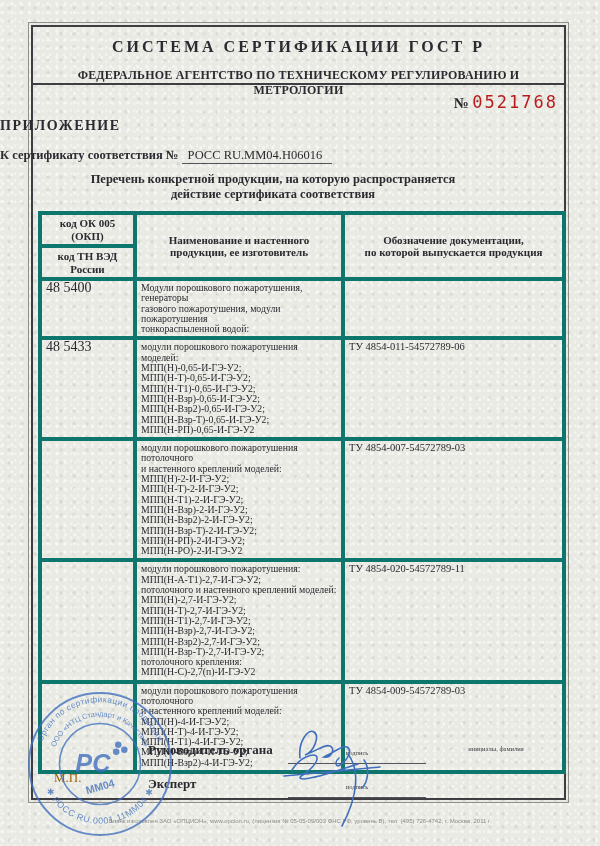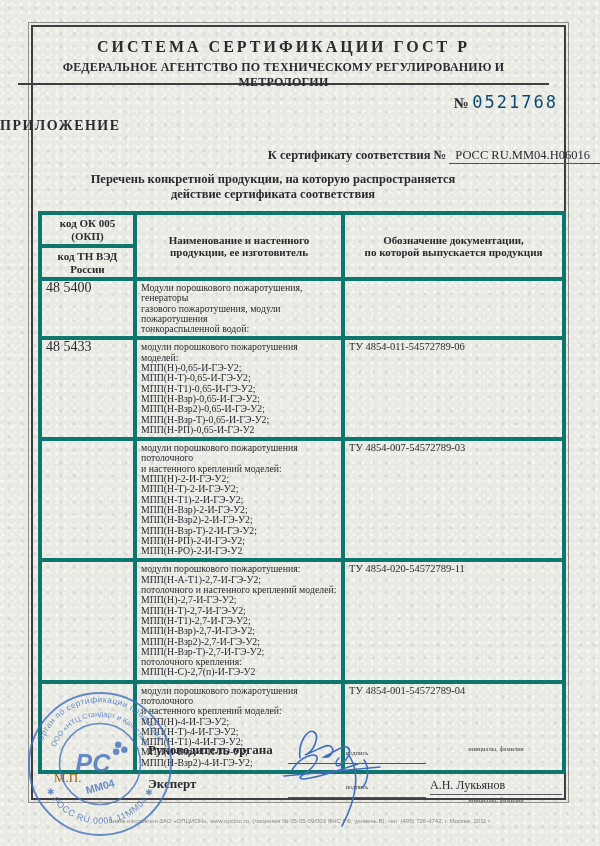--- a/index.html
+++ b/index.html
@@ -12,30 +12,30 @@
       radial-gradient(circle at 30% 40%, rgba(255,255,255,0.55) 1px, transparent 2.2px),
       radial-gradient(circle at 70% 60%, rgba(186,192,180,0.35) 1px, transparent 2.4px),
       radial-gradient(circle at 15% 80%, rgba(255,255,255,0.4) 1px, transparent 2px);
     background-size:9px 9px,13px 13px,7px 7px;
   }
   .page{position:absolute;inset:0;}
   
   .frame{position:absolute;left:28px;top:22px;width:541px;height:781px;
     border:1px solid #8f9089;box-sizing:border-box;padding:2px;}
   .frame-inner{width:100%;height:100%;border:2px solid #3d3d42;box-sizing:border-box;}
-  .header-band{position:absolute;left:18px;top:27px;width:531px;height:58px;
+  .header-band{position:absolute;left:33px;top:27px;width:531px;height:58px;
     border-bottom:2px solid #3d3d42;text-align:center;box-sizing:border-box;}
   .sys-title{margin-top:11px;font-size:16px;font-weight:bold;letter-spacing:3px;}
-  .sys-subtitle{margin-top:4px;font-size:12px;font-weight:bold;letter-spacing:0.2px;}
+  .sys-subtitle{margin-top:12px;font-size:12px;font-weight:bold;letter-spacing:0.2px;}
   .serial{position:absolute;top:92px;right:42px;font-size:15px;font-weight:bold;}
   .serial .num{font-family:"DejaVu Sans Mono","Liberation Mono",monospace;
-    font-weight:normal;font-size:17px;letter-spacing:2px;color:#0c4a6e;}
+    font-weight:normal;font-size:17px;letter-spacing:2px;color:#b91c1c;}
   .appendix-title{position:absolute;top:118px;left:0;width:555px;text-align:left;
     font-size:14px;font-weight:bold;letter-spacing:1.5px;}
-  .cert-line{position:absolute;top:148px;left:0;width:600px;text-align:right;font-size:12.5px;}
+  .cert-line{position:absolute;top:148px;left:0;width:600px;text-align:left;font-size:12.5px;}
   .cert-line .lbl{font-weight:bold;}
   .cert-line .cert-num{border-bottom:1px solid #55565c;padding:0 10px 1px 6px;}
   .desc{position:absolute;top:172px;left:0;width:546px;text-align:center;
     font-size:12.5px;font-weight:bold;line-height:15px;white-space:pre-line;}
   
   table.products{position:absolute;left:38px;top:211px;width:524px;
     border-collapse:collapse;table-layout:fixed;}
   table.products th,table.products td{border:4px solid #0f766e;box-sizing:border-box;}
   col.c1{width:95px;} col.c2{width:208px;} col.c3{width:221px;}
   th{font-size:11px;font-weight:bold;text-align:center;vertical-align:middle;
@@ -164,40 +164,36 @@
         </tr>
         <tr class="r5">
           <td class="cell-code"></td>
           <td class="cell-name">модули порошкового пожаротушения потолочного
 и настенного креплений моделей:
 МПП(Н)-4-И-ГЭ-У2;
 МПП(Н-Т)-4-И-ГЭ-У2;
 МПП(Н-Т1)-4-И-ГЭ-У2;
 МПП(Н-Взр)-4-И-ГЭ-У2;
 МПП(Н-Взр2)-4-И-ГЭ-У2;</td>
-          <td class="cell-doc">ТУ 4854-001-54572789-04</td>
+          <td class="cell-doc">ТУ 4854-009-54572789-03</td>
         </tr>
       </tbody>
   </table>
 
   <div class="role role1">Руководитель органа</div>
   <div class="sig-line sig-line1">
     <span>подпись</span>
   </div>
   <div class="name-block name1">
     <span class="cap">инициалы, фамилия</span>
   </div>
 
   <div class="role role2">Эксперт</div>
   <div class="sig-line sig-line2">
     <span>подпись</span>
-  </div>
-  <div class="name-block name2">
-    <span class="nm">А.Н. Лукьянов</span>
-    <span class="cap">инициалы, фамилия</span>
   </div>
 
   <div class="mp">М.П.</div>
 
   <svg class="stamp" viewBox="0 0 150 150">
     <defs>
       <path id="arcTop" d="M 14,75 A 61,61 0 0 1 136,75"></path>
       <path id="arcMid" d="M 28,75 A 47,47 0 0 1 122,75"></path>
       <path id="arcBot" d="M 16,75 A 59,59 0 0 0 134,75"></path>
     </defs>

